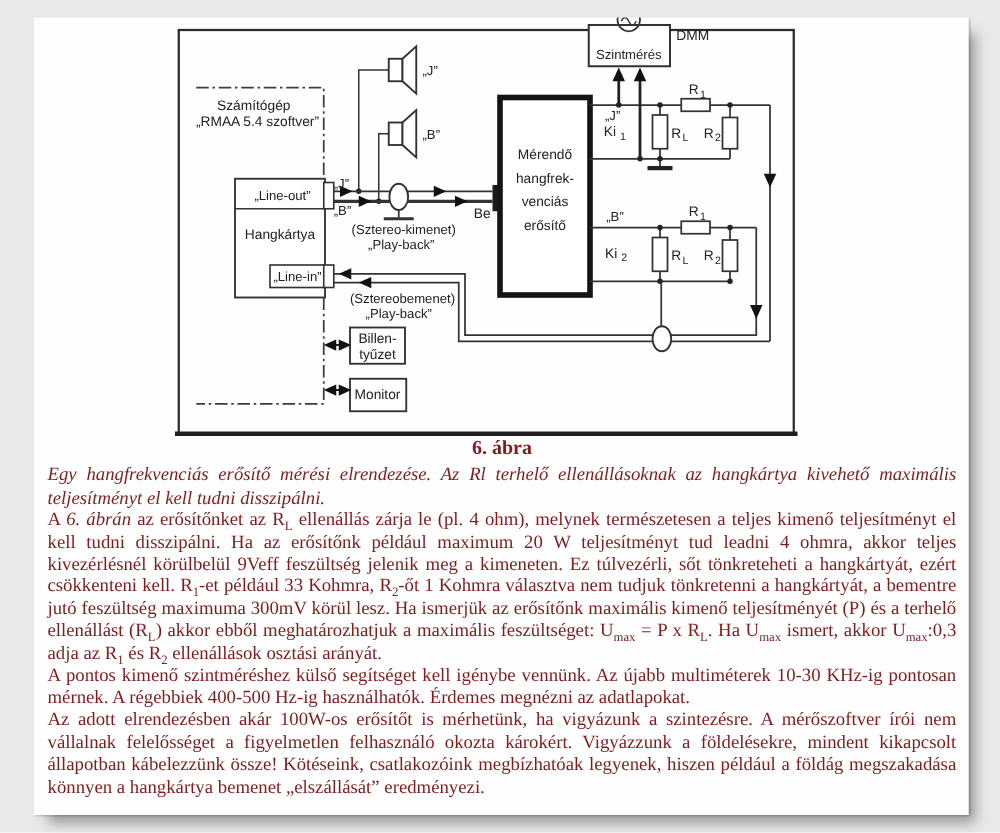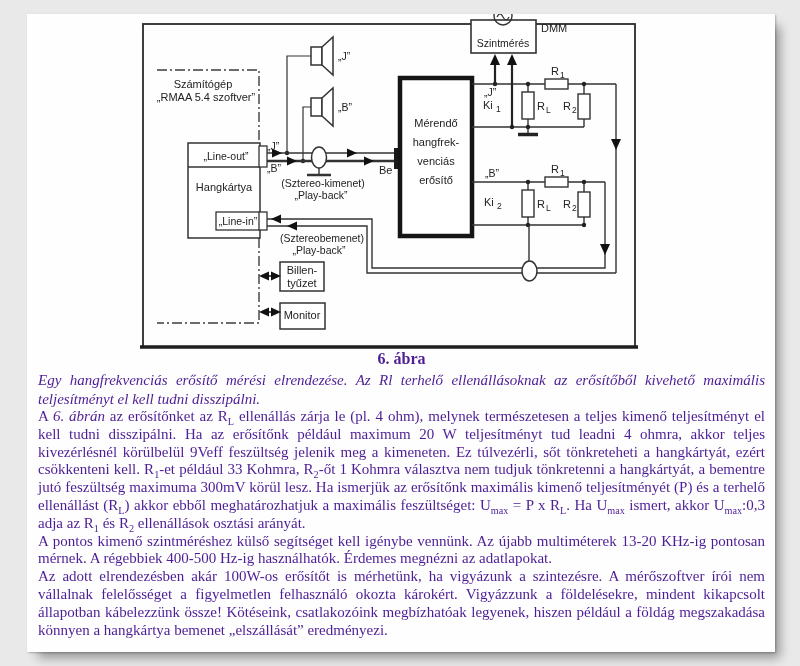--- a/index.html
+++ b/index.html
@@ -9,21 +9,21 @@
     font-family:"Liberation Serif", serif;
   }
   .page{
     position:absolute;left:27px;top:14px;width:748px;height:638px;
     background:#fefefe;
     box-shadow:1px 1px 2px rgba(0,0,0,.25), 8px 9px 10px -3px rgba(0,0,0,.35);
   }
   .figure-svg{position:absolute;left:0;top:0;}
   .textcol{
     position:absolute;left:11px;top:336px;width:727px;
-    color:#4c1d95;
+    color:#7f1d1d;
   }
   .cap-title{
     text-align:center;font-weight:bold;font-size:16px;line-height:18px;margin:0;
   }
   .cap-text{
     font-style:italic;font-size:15px;line-height:18.5px;text-align:justify;margin:3px 0 0 0;
   }
   .body-block{}
   .body-par{
     font-size:15px;line-height:17.8px;text-align:justify;margin:0;
@@ -197,20 +197,20 @@
       <rect x="280" y="303" width="45" height="26" fill="#fff" stroke="#333" stroke-width="1.5"></rect>
       <text class="t11" x="302" y="319" text-anchor="middle">Monitor</text>
       <line x1="263" y1="312" x2="277" y2="312" stroke="#222" stroke-width="1.6"></line>
       <polygon points="259,312 269,307.5 269,316.5" fill="#111"></polygon>
       <polygon points="281,312 271,307.5 271,316.5" fill="#111"></polygon>
     </g>
   </svg>
 
   <div class="textcol">
     <p class="cap-title">6. ábra</p>
-    <p class="cap-text">Egy hangfrekvenciás erősítő mérési elrendezése. Az Rl terhelő ellenállásoknak az erősítőből kivehető maximális teljesítményt el kell tudni disszipálni.</p>
+    <p class="cap-text">Egy hangfrekvenciás erősítő mérési elrendezése. Az Rl terhelő ellenállásoknak az hangkártya kivehető maximális teljesítményt el kell tudni disszipálni.</p>
     <div class="body-block">
       <p class="body-par">A <i>6. ábrán</i> az erősítőnket az R<sub>L</sub> ellenállás zárja le (pl. 4 ohm), melynek természetesen a teljes kimenő teljesítményt el kell tudni disszipálni. Ha az erősítőnk például maximum 20 W teljesítményt tud leadni 4 ohmra, akkor teljes kivezérlésnél körülbelül 9Veff feszültség jelenik meg a kimeneten. Ez túlvezérli, sőt tönkreteheti a hangkártyát, ezért csökkenteni kell. R<sub>1</sub>-et például 33 Kohmra, R<sub>2</sub>-őt 1 Kohmra választva nem tudjuk tönkretenni a hangkártyát, a bementre jutó feszültség maximuma 300mV körül lesz. Ha ismerjük az erősítőnk maximális kimenő teljesítményét (P) és a terhelő ellenállást (R<sub>L</sub>) akkor ebből meghatározhatjuk a maximális feszültséget: U<sub>max</sub> = P x R<sub>L</sub>. Ha U<sub>max</sub> ismert, akkor U<sub>max</sub>:0,3  adja az R<sub>1</sub> és R<sub>2</sub> ellenállások osztási arányát.</p>
-      <p class="body-par">A pontos kimenő szintméréshez külső segítséget kell igénybe vennünk. Az újabb multiméterek 13-20 KHz-ig pontosan mérnek. A régebbiek 400-500 Hz-ig használhatók. Érdemes megnézni az adatlapokat.</p>
+      <p class="body-par">A pontos kimenő szintméréshez külső segítséget kell igénybe vennünk. Az újabb multiméterek 10-30 KHz-ig pontosan mérnek. A régebbiek 400-500 Hz-ig használhatók. Érdemes megnézni az adatlapokat.</p>
       <p class="body-par">Az adott elrendezésben akár 100W-os erősítőt is mérhetünk, ha vigyázunk a szintezésre. A mérőszoftver írói nem vállalnak felelősséget a figyelmetlen felhasználó okozta károkért. Vigyázzunk a földelésekre, mindent kikapcsolt állapotban kábelezzünk össze! Kötéseink, csatlakozóink megbízhatóak legyenek, hiszen például a földág megszakadása könnyen a hangkártya bemenet „elszállását” eredményezi.</p>
     </div>
   </div>
 </div>
 
 </body></html>

